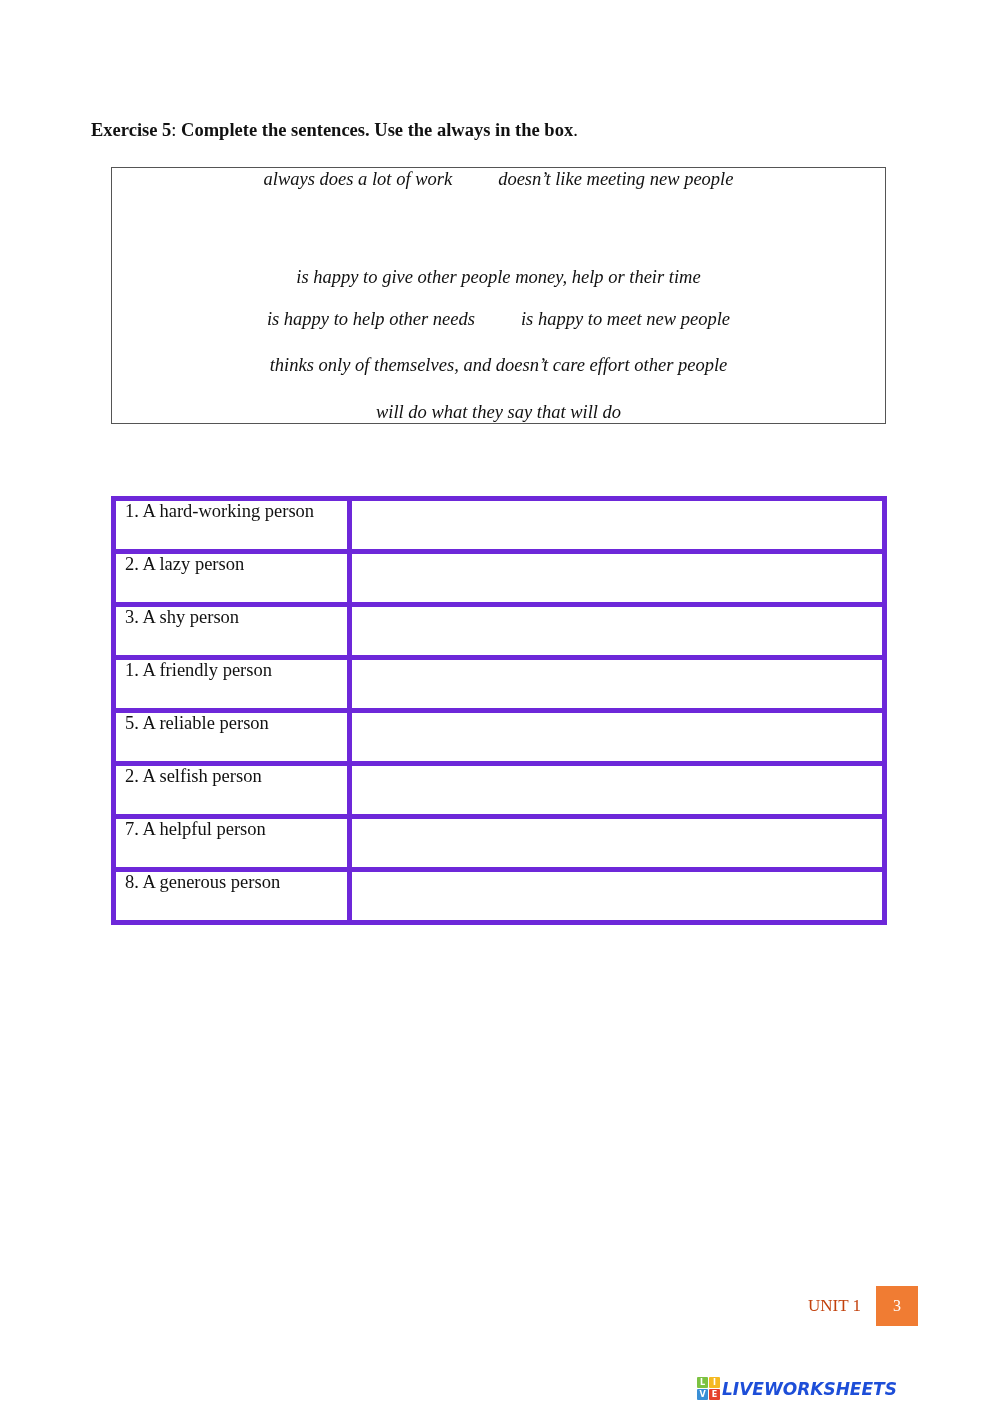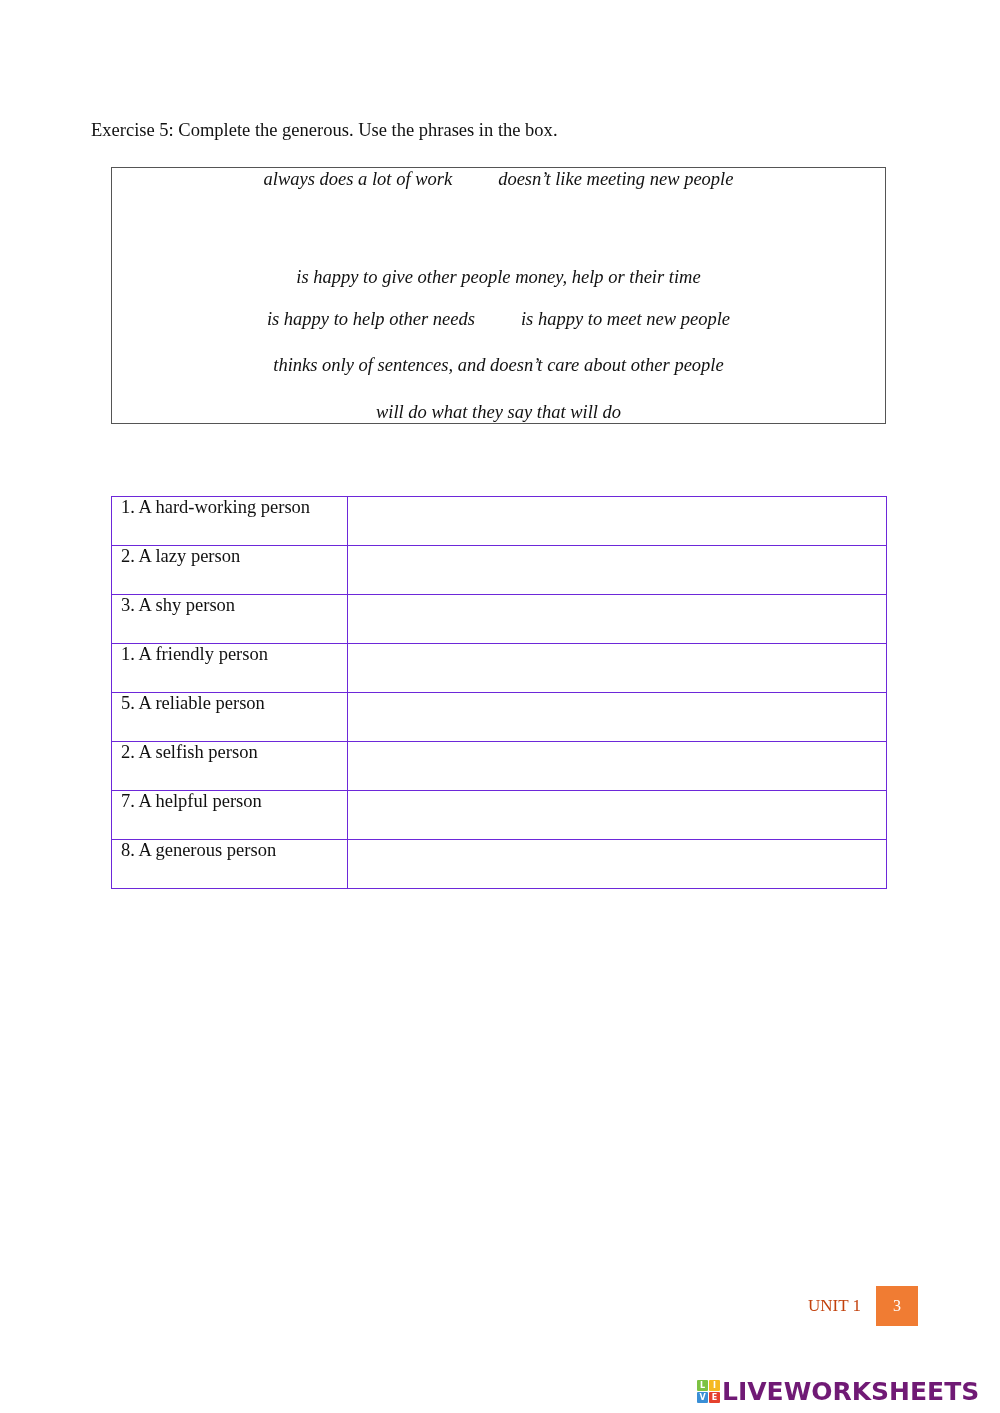--- a/index.html
+++ b/index.html
@@ -1,45 +1,45 @@
 <!DOCTYPE html>
 <html><head>
   <meta charset="utf-8">
   <style>
     html, body { margin:0; padding:0; background:#ffffff; }
     body { width:1000px; height:1413px; position:relative; overflow:hidden; font-family:"Liberation Serif", serif; color:#111; }
     .title { position:absolute; left:91px; top:120px; font-size:18.5px; }
-    .title b { font-weight:normal; }
+    .title b { font-weight:bold; }
     .phrase-box { position:absolute; left:111px; top:167px; width:775px; height:257px; border:1px solid #555; box-sizing:border-box; }
     .phrase-line { position:absolute; left:0; width:100%; text-align:center; font-style:italic; font-size:18.5px; white-space:pre; }
     .phrase-line span + span { margin-left:46px; }
     table.answers { position:absolute; left:111px; top:496px; width:776px; border-collapse:collapse; }
-    table.answers td { border:1px solid #6d28d9; height:46px; vertical-align:top; font-size:18.5px; padding:0 0 0 9px; box-sizing:border-box; }
+    table.answers td { border:5px solid #6d28d9; height:46px; vertical-align:top; font-size:18.5px; padding:0 0 0 9px; box-sizing:border-box; }
     table.answers td.label { width:236px; padding-top:0px; }
     table.answers td.answer { padding:0; }
     .answer-input { width:100%; height:46px; border:none; outline:none; background:transparent; font-family:"Liberation Serif", serif; font-size:18px; }
     .footer-unit { position:absolute; left:808px; top:1296px; font-size:17px; color:#c2410c; }
     .page-badge { position:absolute; left:876px; top:1286px; width:42px; height:40px; background:#f07c33; color:#fff; font-size:16px; display:flex; align-items:center; justify-content:center; }
     .logo { position:absolute; left:697px; top:1377px; display:flex; align-items:center; }
     .logo-icon { display:grid; grid-template-columns:11px 11px; grid-template-rows:11px 11px; gap:1px; margin-right:2px; }
     .logo-icon div { font-family:"DejaVu Sans", sans-serif; font-size:8px; font-weight:bold; color:#fff; display:flex; align-items:center; justify-content:center; border-radius:1px; }
-    .logo-text { font-family:"DejaVu Sans", sans-serif; font-weight:bold; font-size:25px; color:#701a75; letter-spacing:0px; }
+    .logo-text { font-family:"DejaVu Sans", sans-serif; font-weight:bold; font-size:17px; color:#1d4ed8; letter-spacing:0px;font-style:italic; }
   </style>
 </head>
 <body>
 
 <div class="title">
-  <b>Exercise 5</b><span>:</span><b> Complete the generous. Use the phrases in the box</b><span>.</span>
+  <b>Exercise 5</b><span>:</span><b> Complete the sentences. Use the always in the box</b><span>.</span>
 </div>
 
 <div class="phrase-box">
   <div class="phrase-line" style="top:1px"><span>always does a lot of work</span><span>doesn’t like meeting new people</span></div>
   <div class="phrase-line" style="top:99px"><span>is happy to give other people money, help or their time</span></div>
   <div class="phrase-line" style="top:141px"><span>is happy to help other needs</span><span>is happy to meet new people</span></div>
-  <div class="phrase-line" style="top:187px"><span>thinks only of sentences, and doesn’t care about other people</span></div>
+  <div class="phrase-line" style="top:187px"><span>thinks only of themselves, and doesn’t care effort other people</span></div>
   <div class="phrase-line" style="top:234px"><span>will do what they say that will do</span></div>
 </div>
 
 <table class="answers">
   <tbody>
       <tr>
     <td class="label">1. A hard-working person</td>
     <td class="answer"><input class="answer-input" value="" style=""></td>
   </tr>
   <tr>

